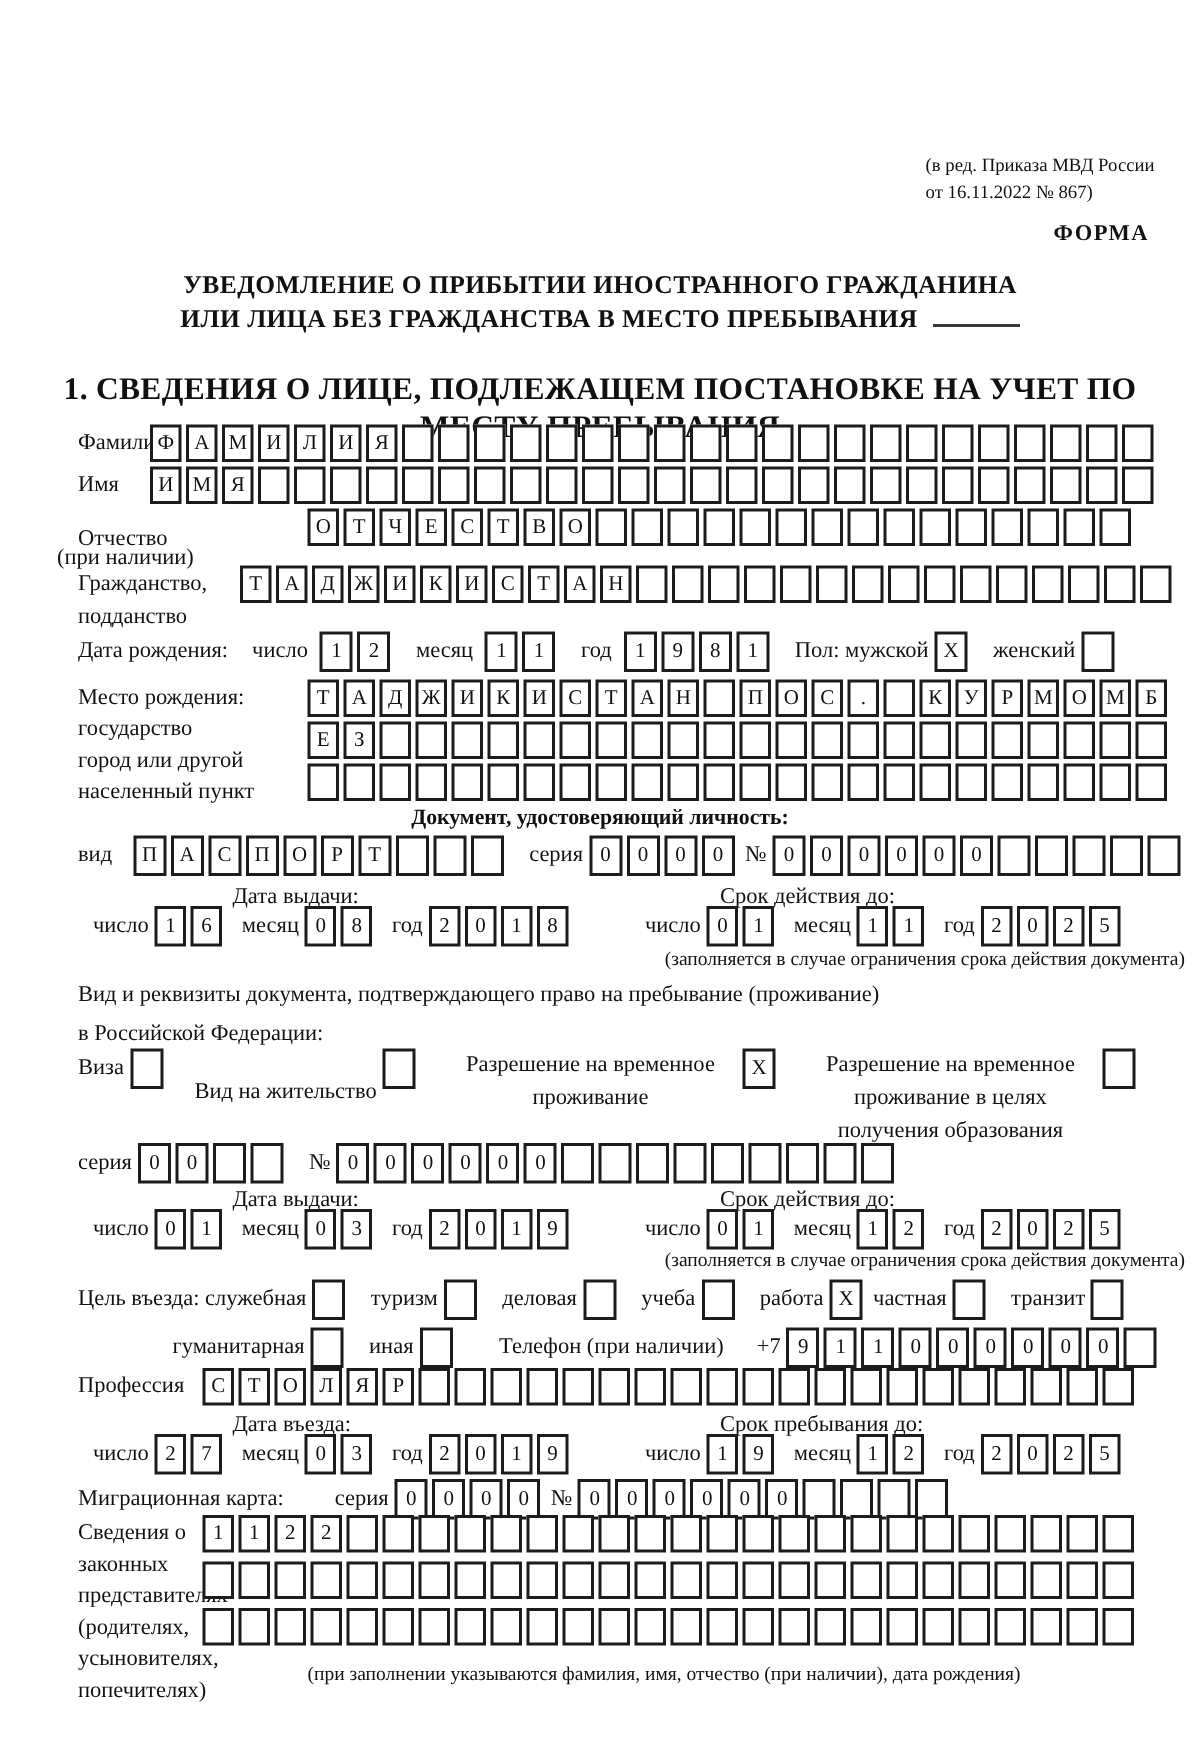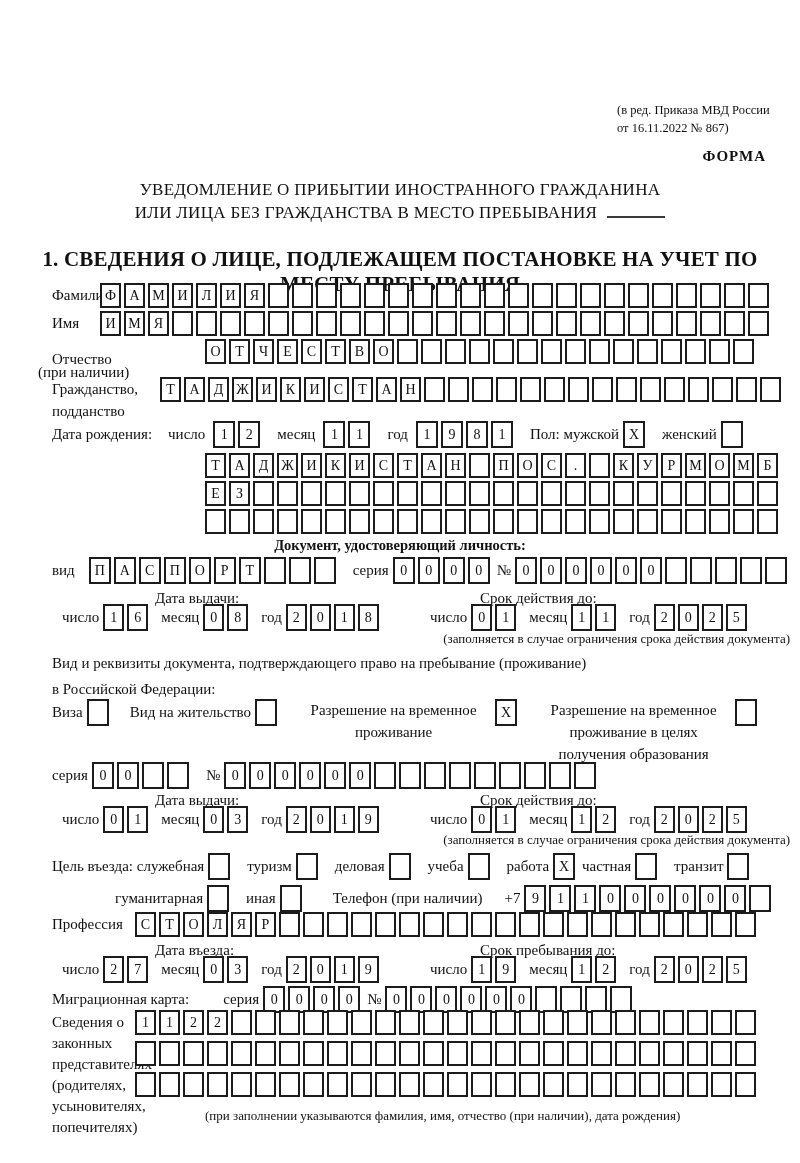--- a/index.html
+++ b/index.html
@@ -18,27 +18,27 @@
   .dlabel{margin:0 4px 0 10px;font-size:15px;}
   .flexrow{display:flex;align-items:center;white-space:nowrap;font-size:15px;}
   .flexrow .cells{margin:0 4px;}
   .flexrow .cell{height:27px;width:22px;}
   .toprow{display:flex;align-items:flex-start;white-space:nowrap;font-size:15px;}
   .toprow .cells{margin:0 4px;}
   .toprow .cell{height:27px;width:22px;}
   .toplbl{line-height:27px;font-size:15px;}
   .optblock{text-align:center;font-size:15px;line-height:22px;white-space:nowrap;
             width:195px;flex:none;margin-left:12px;}
-  .gap14{margin-left:14px;}
+  .gap14{margin-left:14px;margin-top:16px;}
   .gap10{margin-left:10px;}
   .center{left:0;width:800px;text-align:center;}
   .bold{font-weight:bold;}
   .hdr{font-size:13.5px;line-height:20px;}
   .hdr-small{font-size:12.5px;line-height:18px;}
-  .title{font-size:17px;font-weight:normal;letter-spacing:.3px;}
+  .title{font-size:17px;font-weight:bold;letter-spacing:.3px;}
   .sec{font-size:21px;font-weight:bold;letter-spacing:.2px;}
   .dochead{font-size:14.5px;font-weight:bold;}
   .note{font-size:13px;white-space:nowrap;}
   .blankline{display:inline-block;width:58px;border-bottom:2.5px solid #3a3a3a;
              margin-left:10px;vertical-align:baseline;}
   .stack{display:flex;flex-direction:column;}
   .stack .cells{margin-bottom:3px;}
 </style>
 </head>
 <body>
@@ -204,20 +204,26 @@
     <span class="toplbl gap10">Пол: мужской</span>
     <span class="cells">
         <span class="cell">X</span>
       </span>
     <span class="toplbl gap10">женский</span>
     <span class="cells gap10">
         <span class="cell"></span>
       </span>
   </div>
 
+  <div class="abs lblblock" style="left:52px;top:455px">
+    <div>Место рождения:</div>
+    <div>государство</div>
+    <div>город или другой</div>
+    <div>населенный пункт</div>
+  </div>
   <div class="abs stack" style="left:205px;top:453px">
     <span class="cells">
         <span class="cell">Т</span>
         <span class="cell">А</span>
         <span class="cell">Д</span>
         <span class="cell">Ж</span>
         <span class="cell">И</span>
         <span class="cell">К</span>
         <span class="cell">И</span>
         <span class="cell">С</span>

